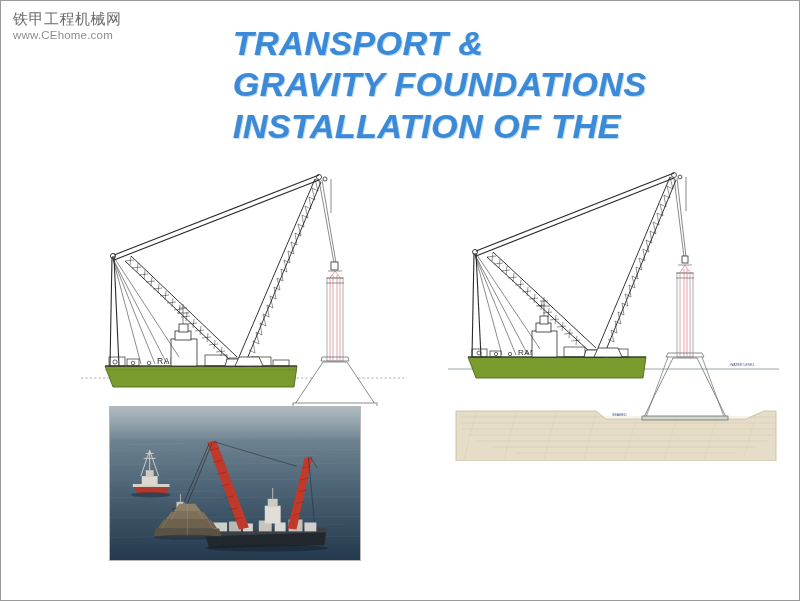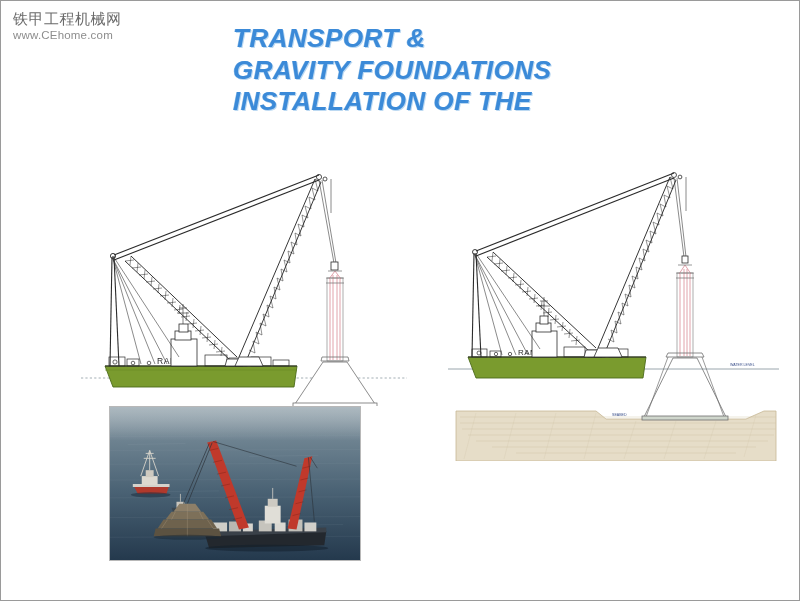--- a/index.html
+++ b/index.html
@@ -12,21 +12,21 @@
 
   
   #watermark{position:absolute;left:12px;top:10px;line-height:1.15;
              -webkit-user-select:none;user-select:none;}
   #wm-cn{font-size:15px;color:#6b6b6b;letter-spacing:0.5px;
          font-family:"DejaVu Sans","Liberation Sans",sans-serif;}
   #wm-url{font-size:11.5px;color:#8d8d8d;letter-spacing:0.2px;margin-top:1px;}
 
   
   #title{position:absolute;left:232px;top:22px;width:460px;
-         font-size:26px;font-weight:bold;font-style:italic;
+         font-size:34px;font-weight:bold;font-style:italic;
          line-height:1.22;letter-spacing:0.5px;color:#3b8ad8;
          text-shadow:1px 1px 0 #bcd9f2, -0.5px -0.5px 0 #9cc4e8;}
   #title .tl{display:block;white-space:nowrap;}
 
   
   .diagram{position:absolute;}
   #diagram-left{left:78px;top:160px;width:330px;height:245px;}
   #diagram-right{left:445px;top:160px;width:335px;height:300px;}
   .diagram svg{display:block;width:100%;height:100%;}
 

